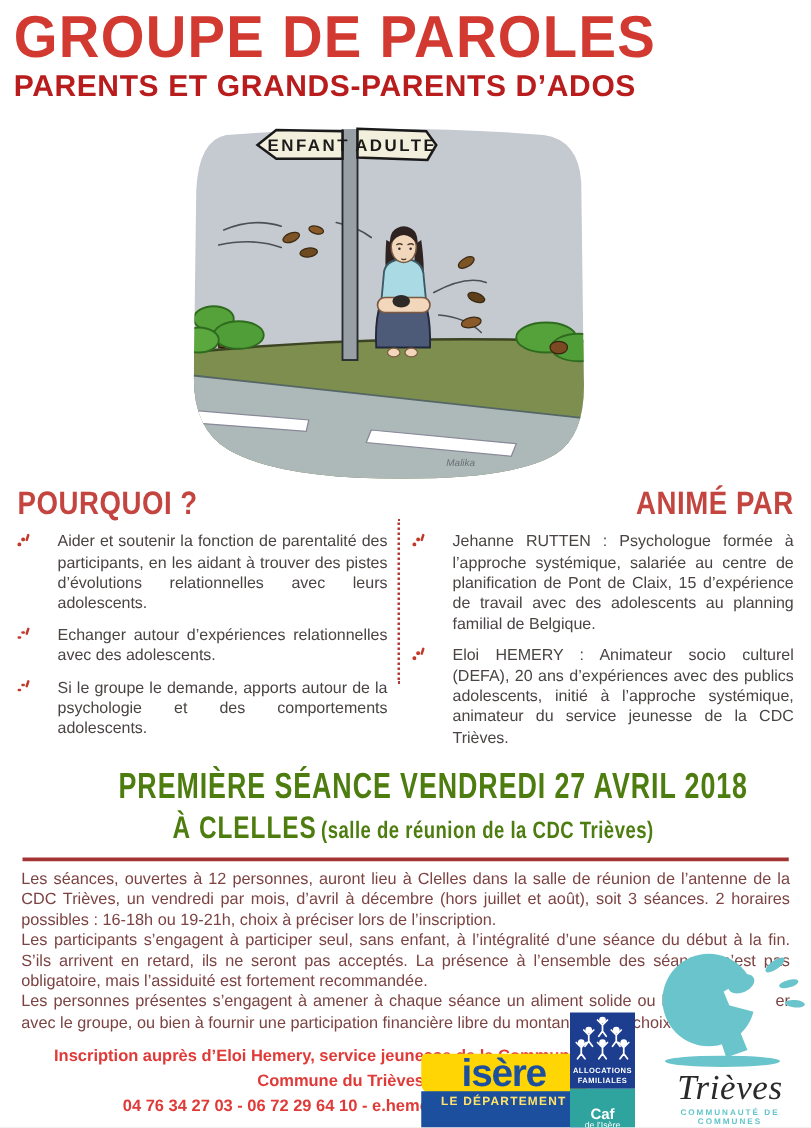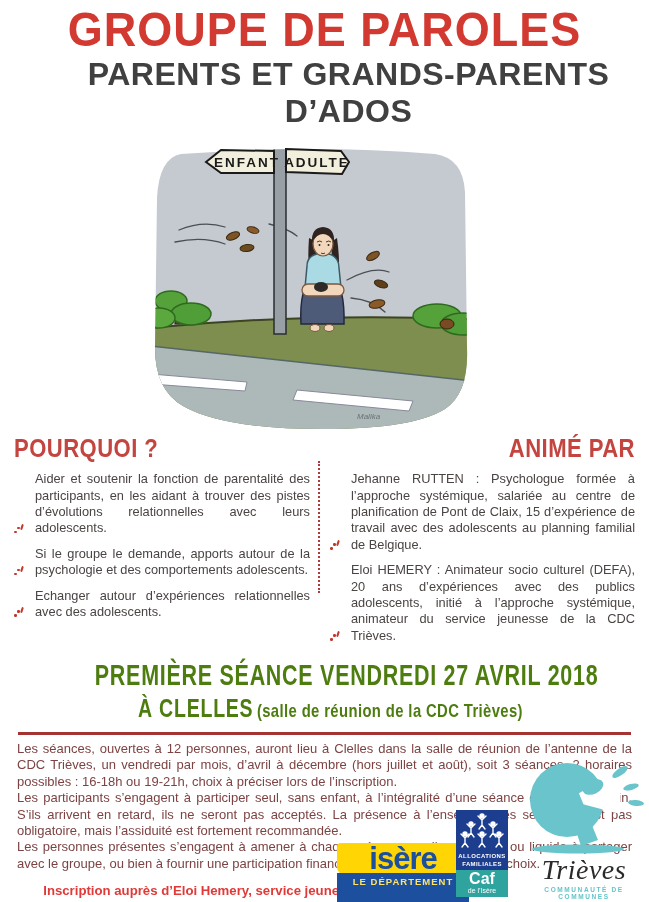--- a/index.html
+++ b/index.html
@@ -2,45 +2,45 @@
 <html><head>
 <meta charset="utf-8">
 <style>
   html,body{margin:0;padding:0;background:#e8e8e8;}
   .page{
     position:relative;width:649px;height:902px;margin:0 auto;
     background:#ffffff;overflow:hidden;
     font-family:"Liberation Sans", sans-serif;
   }
   
-  .header{text-align:center;padding-top:6px;}
+  .header{text-align:left;padding-top:6px;padding-left:11px;}
   .title{
     font-size:45px;font-weight:bold;letter-spacing:1px;color:#d23a31;
     line-height:1.05;transform:scaleY(1.05);
   }
   .subtitle{
-    font-size:32px;font-weight:bold;letter-spacing:.5px;color:#404040;margin-top:3px;margin-left:48px;
+    font-size:24px;font-weight:bold;letter-spacing:.5px;color:#b91c1c;margin-top:3px;
   }
   
   .illu-wrap{width:348px;height:293px;margin:8px auto 0 auto;}
   
   .columns{display:flex;align-items:flex-start;padding:2px 14px 0 14px;min-height:180px;}
   .col-left{width:296px;}
   .col-divider{
     width:0;border-left:2px dotted #b03a3a;height:132px;
     margin:28px 10px 0 8px;flex:0 0 auto;
   }
   .col-right{flex:1;}
   .col-heading{
     font-size:26px;font-weight:bold;color:#c44540;letter-spacing:.5px;
     transform:scaleX(.85);transform-origin:left center;white-space:nowrap;
   }
   .col-heading.right{transform-origin:right center;text-align:right;}
   .bullet-list{list-style:none;margin:7px 0 0 0;padding:0;}
-  .bullet-list li{display:flex;gap:11px;margin-bottom:9px;align-items:flex-end;}
+  .bullet-list li{display:flex;gap:22px;margin-bottom:9px;}
   .bullet-text{
     font-size:12.8px;line-height:1.28;color:#4a4443;text-align:justify;flex:1;
   }
   .bullet-icon{position:relative;flex:0 0 10px;width:10px;height:13px;margin-top:2px;}
   .bullet-icon::before{
     content:"";position:absolute;left:0;top:7px;width:2.5px;height:2.5px;border-radius:50%;
     background:#c0392b;box-shadow:3px -4px 0 #c0392b;
   }
   .bullet-icon::after{
     content:"";position:absolute;left:7px;top:0;width:2px;height:6px;
@@ -74,21 +74,21 @@
     font-size:31px;font-weight:bold;color:#1c4f9e;letter-spacing:-1px;line-height:1.0;
   }
   .isere-bar{
     background:#1c4f9e;color:#ffe36b;font-size:9.5px;font-weight:bold;
     letter-spacing:1px;text-align:center;padding:3px 0 18px 0;margin-top:-2px;
   }
   .caf-logo{position:absolute;left:456px;top:810px;width:52px;}
   .caf-top{background:#1d3e8f;padding:3px 0 2px 0;text-align:center;}
   .caf-alloc{color:#ffffff;font-size:6px;font-weight:bold;letter-spacing:.4px;line-height:1.25;}
   .caf-bottom{background:#2fa39e;text-align:center;color:#fff;padding:1px 0 2px 0;}
-  .caf-name{font-size:16px;font-weight:bold;line-height:1.0;}
+  .caf-name{font-size:12px;font-weight:bold;line-height:1.0;margin-top:13px;}
   .caf-sub{font-size:7px;line-height:1.2;}
   .trieves-logo{position:absolute;left:520px;top:760px;width:128px;text-align:center;}
   .trieves-name{
     font-family:"Liberation Serif", serif;font-size:28px;color:#2a2a2a;
     line-height:1.0;margin-top:-2px;letter-spacing:.5px;font-style:italic;
   }
   .trieves-tag{font-size:6.5px;color:#63c5ca;letter-spacing:1.6px;margin-top:2px;font-weight:bold;}
 </style>
 </head>
 <body>
@@ -197,25 +197,25 @@
   <div class="columns">
     <div class="col-left">
       <div class="col-heading">POURQUOI ?</div>
       <ul class="bullet-list">
         <li>
           <span class="bullet-icon"></span>
           <span class="bullet-text">Aider et soutenir la fonction de parentalité des participants, en les aidant à trouver des pistes d’évolutions relationnelles avec leurs adolescents.</span>
         </li>
         <li>
           <span class="bullet-icon"></span>
+          <span class="bullet-text">Echanger autour d’expériences relationnelles avec des adolescents.</span>
+        </li>
+        <li>
+          <span class="bullet-icon"></span>
           <span class="bullet-text">Si le groupe le demande, apports autour de la psychologie et des comportements adolescents.</span>
-        </li>
-        <li>
-          <span class="bullet-icon"></span>
-          <span class="bullet-text">Echanger autour d’expériences relationnelles avec des adolescents.</span>
         </li>
       </ul>
     </div>
     <div class="col-divider"></div>
     <div class="col-right">
       <div class="col-heading right">ANIMÉ PAR</div>
       <ul class="bullet-list">
         <li>
           <span class="bullet-icon"></span>
           <span class="bullet-text">Jehanne RUTTEN : Psychologue formée à l’approche systémique, salariée au centre de planification de Pont de Claix, 15 d’expérience de travail avec des adolescents au planning familial de Belgique.</span>

